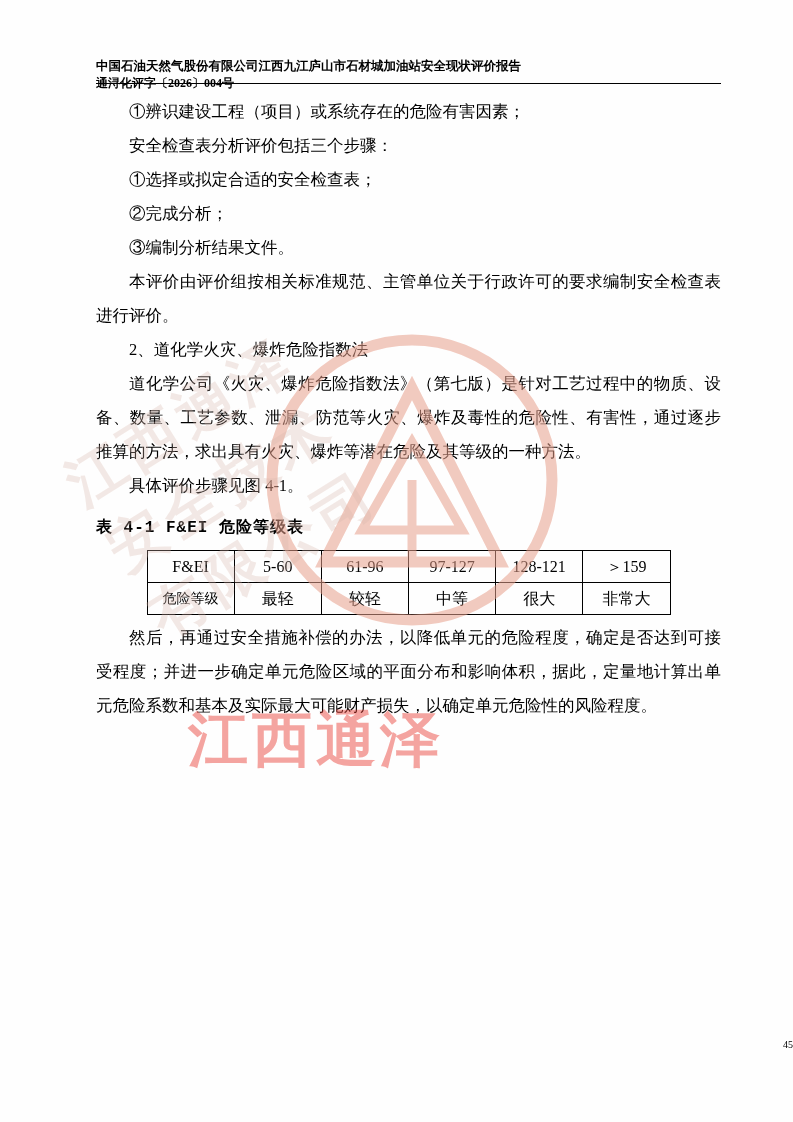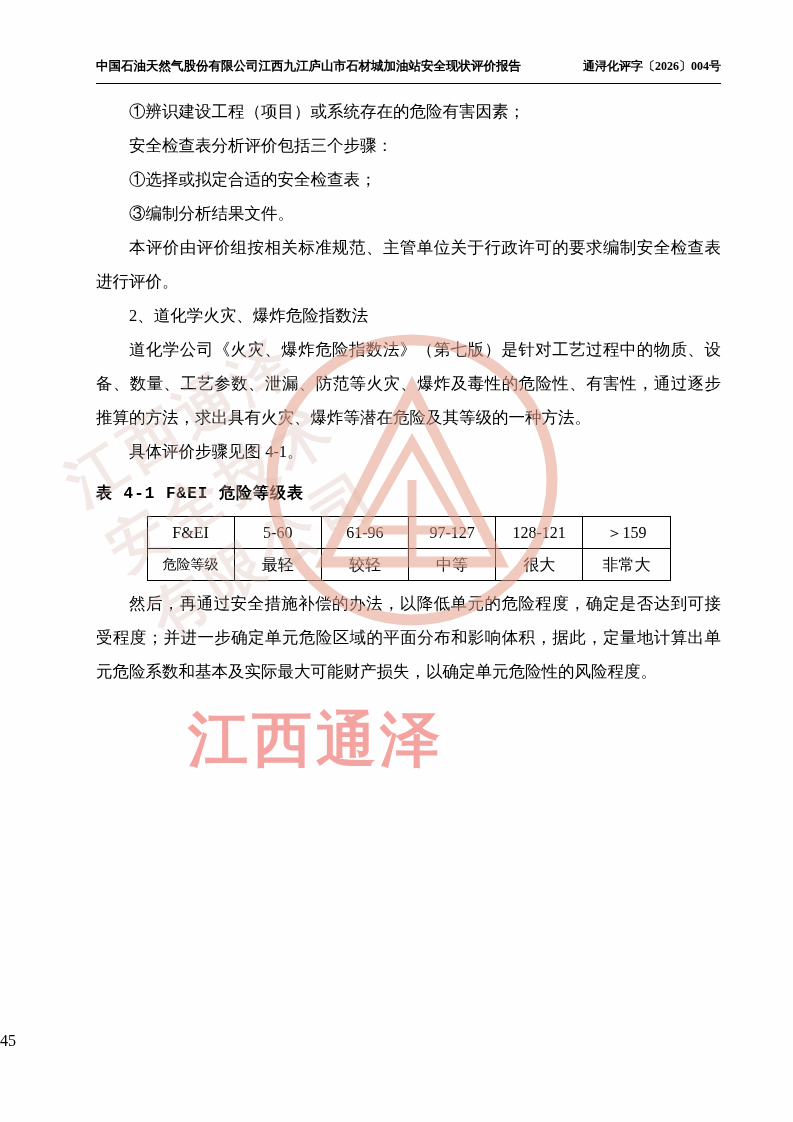--- a/index.html
+++ b/index.html
@@ -29,20 +29,21 @@
     position: absolute;
     top: 58px;
     left: 96px;
     right: 72px;
     display: flex;
     justify-content: space-between;
     align-items: baseline;
     font-size: 12.5px;
     font-weight: bold;
     letter-spacing: 0px;
+    flex-direction: column;
   }
   .header-left {
     white-space: nowrap;
   }
   .header-right {
     white-space: nowrap;
     font-size: 12px;
   }
   .header-rule {
     position: absolute;
@@ -103,22 +104,22 @@
   table.fei td.lbl {
     font-size: 14px;
   }
 
   
   .page-number {
     position: absolute;
     bottom: 72px;
     left: 0;
     width: 100%;
-    text-align: left;
-    font-size: 16px;
+    text-align: right;
+    font-size: 10px;
   }
 
   
   .watermark {
     position: absolute;
     left: 0;
     top: 0;
     width: 793px;
     height: 1122px;
     pointer-events: none;
@@ -169,20 +170,21 @@
   <div class="header">
     <span class="header-left">中国石油天然气股份有限公司江西九江庐山市石材城加油站安全现状评价报告</span>
     <span class="header-right">通浔化评字〔2026〕004号</span>
   </div>
   <div class="header-rule"></div>
 
   <div class="content">
     <p class="ind">①辨识建设工程（项目）或系统存在的危险有害因素；</p>
     <p class="ind">安全检查表分析评价包括三个步骤：</p>
     <p class="ind">①选择或拟定合适的安全检查表；</p>
+    <p class="ind">②完成分析；</p>
     <p class="ind">③编制分析结果文件。</p>
     <p class="ind">本评价由评价组按相关标准规范、主管单位关于行政许可的要求编制安全检查表进行评价。</p>
     <p class="ind">2、道化学火灾、爆炸危险指数法</p>
     <p class="ind">道化学公司《火灾、爆炸危险指数法》（第七版）是针对工艺过程中的物质、设备、数量、工艺参数、泄漏、防范等火灾、爆炸及毒性的危险性、有害性，通过逐步推算的方法，求出具有火灾、爆炸等潜在危险及其等级的一种方法。</p>
     <p class="ind">具体评价步骤见图 4-1。</p>
 
     <div class="table-caption">表 4-1    F&amp;EI 危险等级表</div>
     <table class="fei">
       <tbody>
         <tr>

